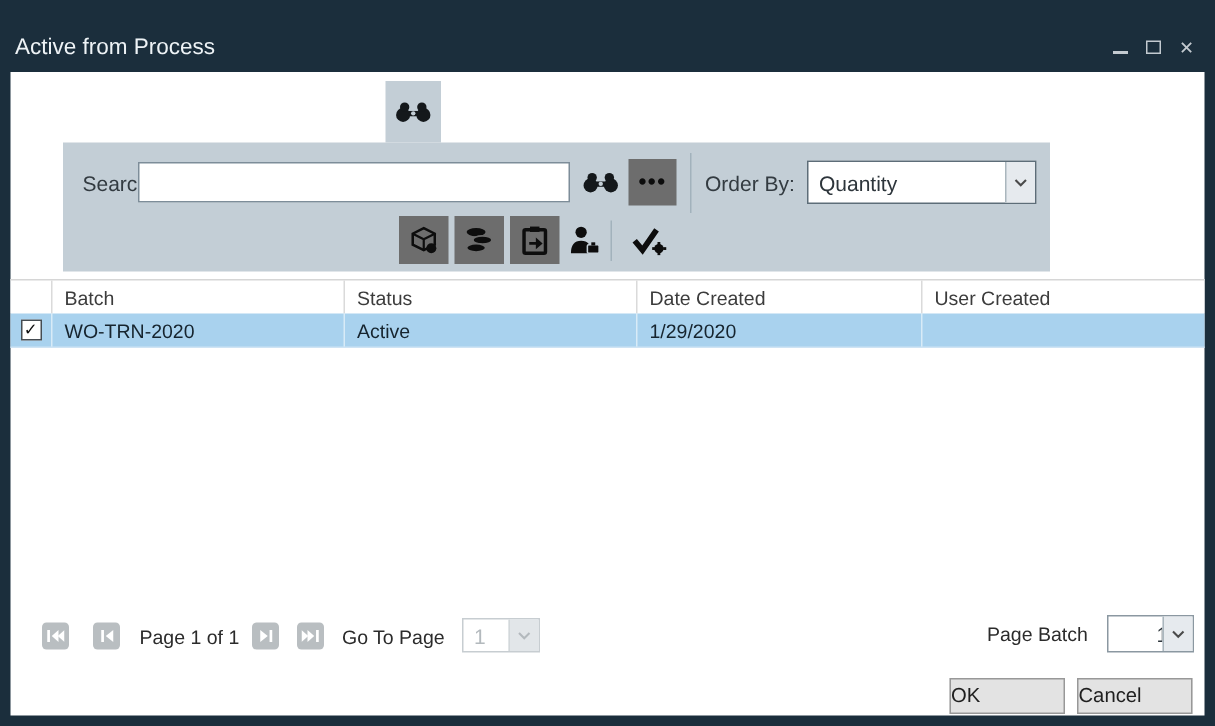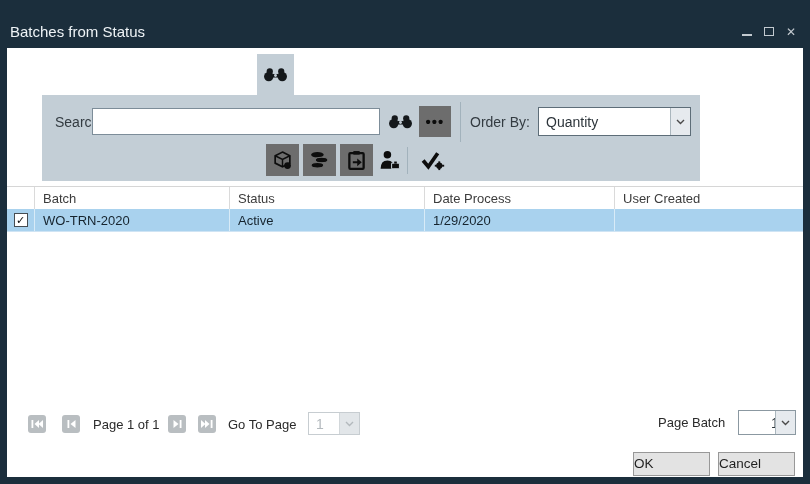--- a/index.html
+++ b/index.html
@@ -54,21 +54,21 @@
 
   
   .dlg-btn { position:absolute; width:77px; height:24px; background:#e3e3e3; border:1px solid #989898; font-size:13.5px; color:#1f1f1f; font-family:"Liberation Sans", sans-serif; cursor:pointer; text-align:left; line-height:22px; }
 </style>
 </head>
 <body>
 
 <div class="window">
 
   <div class="titlebar">
-    <div class="title">Batches from Status</div>
+    <div class="title">Active from Process</div>
     <div class="win-controls">
       <span class="win-btn"><span class="min-glyph"></span></span>
       <span class="win-btn"><span class="max-glyph"></span></span>
       <span class="win-btn">✕</span>
     </div>
   </div>
 
   <div class="content">
 
 
@@ -154,21 +154,21 @@
           <rect x="14.2" y="14.1" width="2" height="1.8" fill="#0d0d0d"></rect>
           <rect x="21.2" y="14.1" width="2" height="1.8" fill="#0d0d0d"></rect>
         </svg>
       </button>
     </div>
 
     <div class="grid-header">
       <div class="cell c0"></div>
       <div class="cell c1">Batch</div>
       <div class="cell c2">Status</div>
-      <div class="cell c3">Date Process</div>
+      <div class="cell c3">Date Created</div>
       <div class="cell c4">User Created</div>
     </div>
 
     <div class="grid-row">
       <div class="cell c0">
         <span class="checkbox">
             <span>✓</span>
           </span>
       </div>
       <div class="cell c1">WO-TRN-2020</div>

